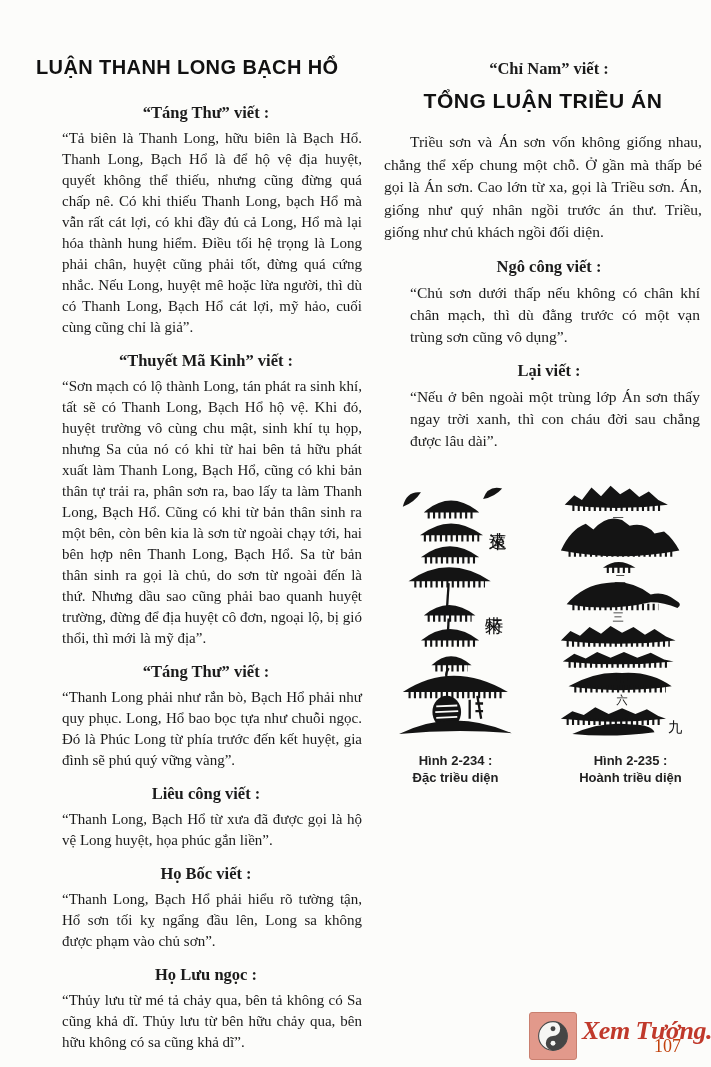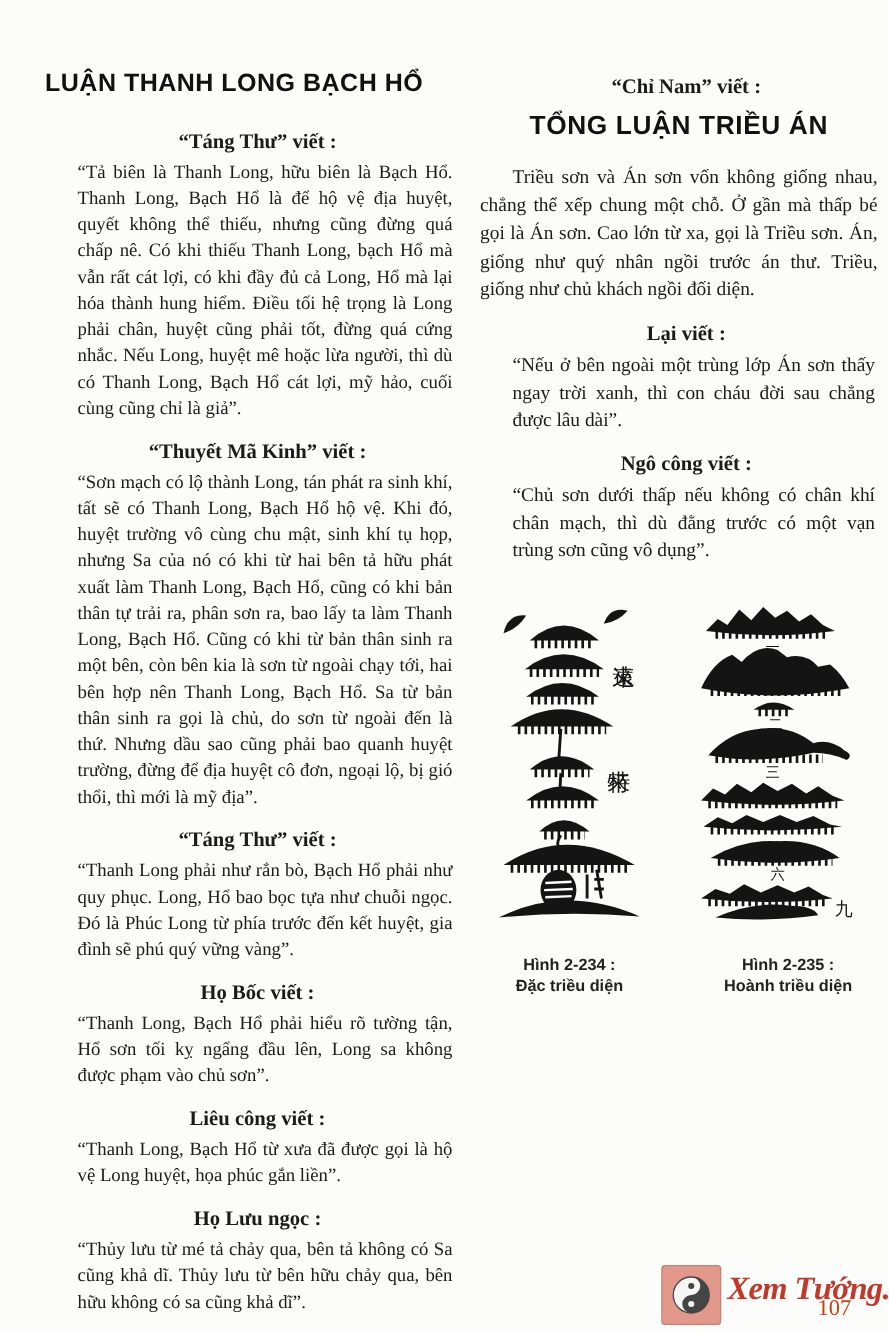--- a/index.html
+++ b/index.html
@@ -29,21 +29,21 @@
     margin:0 2px 0 26px;
   }
   .col-right .sec-body{font-size:15.5px;line-height:22px;}
   .note{font-weight:bold;font-size:16px;margin:16px 0 4px 2px;}
   .intro{
     font-size:15.5px;line-height:22.5px;text-align:justify;
     text-indent:26px;margin:0 0 6px 0;
   }
   .figures{display:flex;justify-content:space-between;margin-top:26px;padding:0 4px;}
   .fig{width:150px;}
-  .captions{display:flex;justify-content:space-between;margin-top:22px;padding:0 4px;gap:40px;}
+  .captions{display:flex;justify-content:space-between;margin-top:12px;padding:0 4px;gap:40px;}
   .cap{
     width:150px;text-align:center;
     font-family:"Liberation Sans", sans-serif;
     font-weight:bold;font-size:13px;line-height:17px;color:#222;
   }
   .fr{stroke:#141414;stroke-width:7;stroke-dasharray:2.2 3.4;fill:none;}
   .mt{fill:#141414;stroke:none;}
   .stem{stroke:#141414;stroke-width:2.4;fill:none;}
   .glyph{font-size:19px;fill:#141414;writing-mode:vertical-rl;font-family:"DejaVu Sans",sans-serif;}
   .num{font-size:12px;fill:#141414;font-family:"DejaVu Sans",sans-serif;}
@@ -73,48 +73,48 @@
   </div>
   <div>
     <div class="sec-head">“Thuyết Mã Kinh” viết :</div>
     <p class="sec-body">“Sơn mạch có lộ thành Long, tán phát ra sinh khí, tất sẽ có Thanh Long, Bạch Hổ hộ vệ. Khi đó, huyệt trường vô cùng chu mật, sinh khí tụ họp, nhưng Sa của nó có khi từ hai bên tả hữu phát xuất làm Thanh Long, Bạch Hổ, cũng có khi bản thân tự trải ra, phân sơn ra, bao lấy ta làm Thanh Long, Bạch Hổ. Cũng có khi từ bản thân sinh ra một bên, còn bên kia là sơn từ ngoài chạy tới, hai bên hợp nên Thanh Long, Bạch Hổ. Sa từ bản thân sinh ra gọi là chủ, do sơn từ ngoài đến là thứ. Nhưng dầu sao cũng phải bao quanh huyệt trường, đừng để địa huyệt cô đơn, ngoại lộ, bị gió thổi, thì mới là mỹ địa”.</p>
   </div>
   <div>
     <div class="sec-head">“Táng Thư” viết :</div>
     <p class="sec-body">“Thanh Long phải như rắn bò, Bạch Hổ phải như quy phục. Long, Hổ bao bọc tựa như chuỗi ngọc. Đó là Phúc Long từ phía trước đến kết huyệt, gia đình sẽ phú quý vững vàng”.</p>
   </div>
   <div>
+    <div class="sec-head">Liêu công viết :</div>
+    <p class="sec-body">“Thanh Long, Bạch Hổ từ xưa đã được gọi là hộ vệ Long huyệt, họa phúc gắn liền”.</p>
+  </div>
+  <div>
     <div class="sec-head">Họ Bốc viết :</div>
     <p class="sec-body">“Thanh Long, Bạch Hổ phải hiểu rõ tường tận, Hổ sơn tối kỵ ngẩng đầu lên, Long sa không được phạm vào chủ sơn”.</p>
   </div>
   <div>
-    <div class="sec-head">Liêu công viết :</div>
-    <p class="sec-body">“Thanh Long, Bạch Hổ từ xưa đã được gọi là hộ vệ Long huyệt, họa phúc gắn liền”.</p>
-  </div>
-  <div>
     <div class="sec-head">Họ Lưu ngọc :</div>
     <p class="sec-body">“Thủy lưu từ mé tả chảy qua, bên tả không có Sa cũng khả dĩ. Thủy lưu từ bên hữu chảy qua, bên hữu không có sa cũng khả dĩ”.</p>
   </div>
 </div>
 
 <div class="col col-right">
   <div>
     <div class="sec-head">“Chỉ Nam” viết :</div>
   </div>
 
   <h2 class="big">TỔNG LUẬN TRIỀU ÁN</h2>
   <p class="intro">Triều sơn và Án sơn vốn không giống nhau, chẳng thể xếp chung một chỗ. Ở gần mà thấp bé gọi là Án sơn. Cao lớn từ xa, gọi là Triều sơn. Án, giống như quý nhân ngồi trước án thư. Triều, giống như chủ khách ngồi đối diện.</p>
 
   <div>
+    <div class="sec-head">Ngô công viết :</div>
+    <p class="sec-body">“Chủ sơn dưới thấp nếu không có chân khí chân mạch, thì dù đằng trước có một vạn trùng sơn cũng vô dụng”.</p>
+  </div>
+  <div>
     <div class="sec-head">Lại viết :</div>
     <p class="sec-body">“Nếu ở bên ngoài một trùng lớp Án sơn thấy ngay trời xanh, thì con cháu đời sau chẳng được lâu dài”.</p>
-  </div>
-  <div>
-    <div class="sec-head">Ngô công viết :</div>
-    <p class="sec-body">“Chủ sơn dưới thấp nếu không có chân khí chân mạch, thì dù đằng trước có một vạn trùng sơn cũng vô dụng”.</p>
   </div>
 
   <div class="figures">
 
     <div class="fig">
       <svg width="150" height="258" viewBox="0 0 150 270">
         <path class="mt" d="M12,30 Q16,13 31,15 Q24,26 12,30 Z"></path>
         <path class="mt" d="M96,22 Q101,7 116,11 Q108,20 96,22 Z"></path>
         <path class="mt" d="M34,36 Q62,11 92,36 Z"></path>
           <line class="fr" x1="38" y1="39" x2="88" y2="39"></line>

